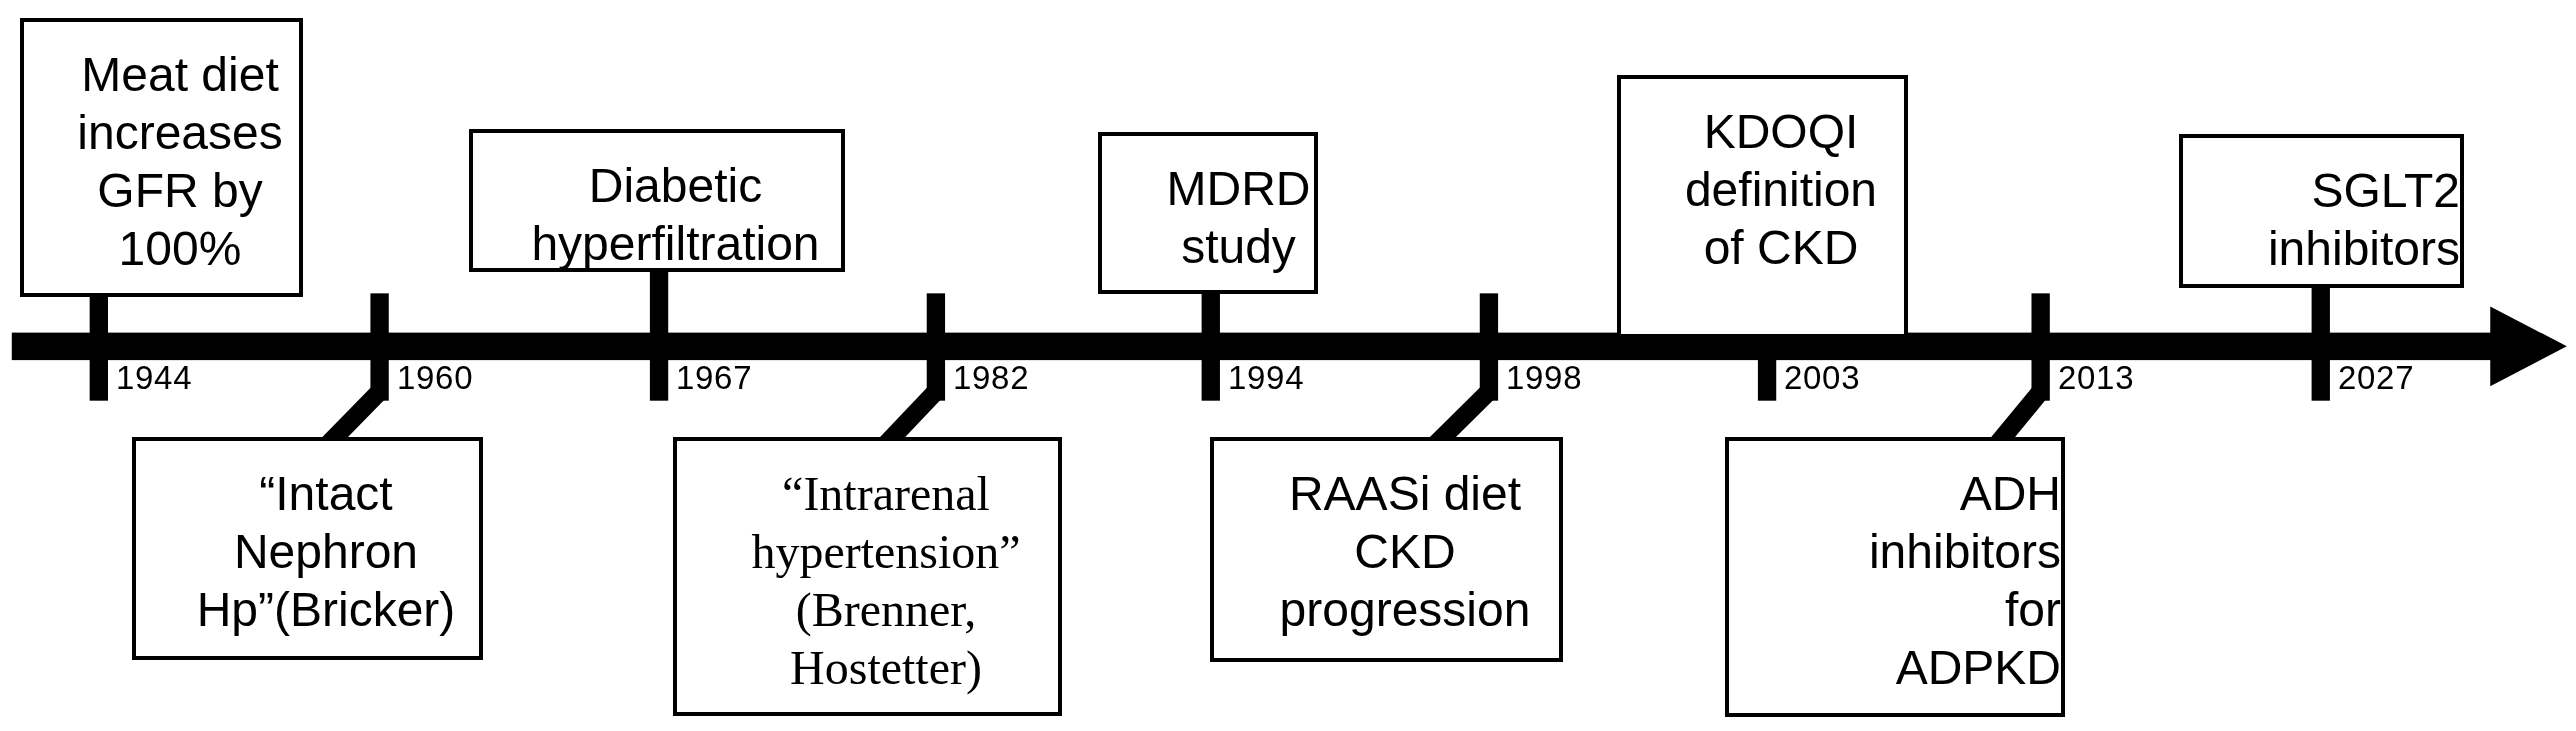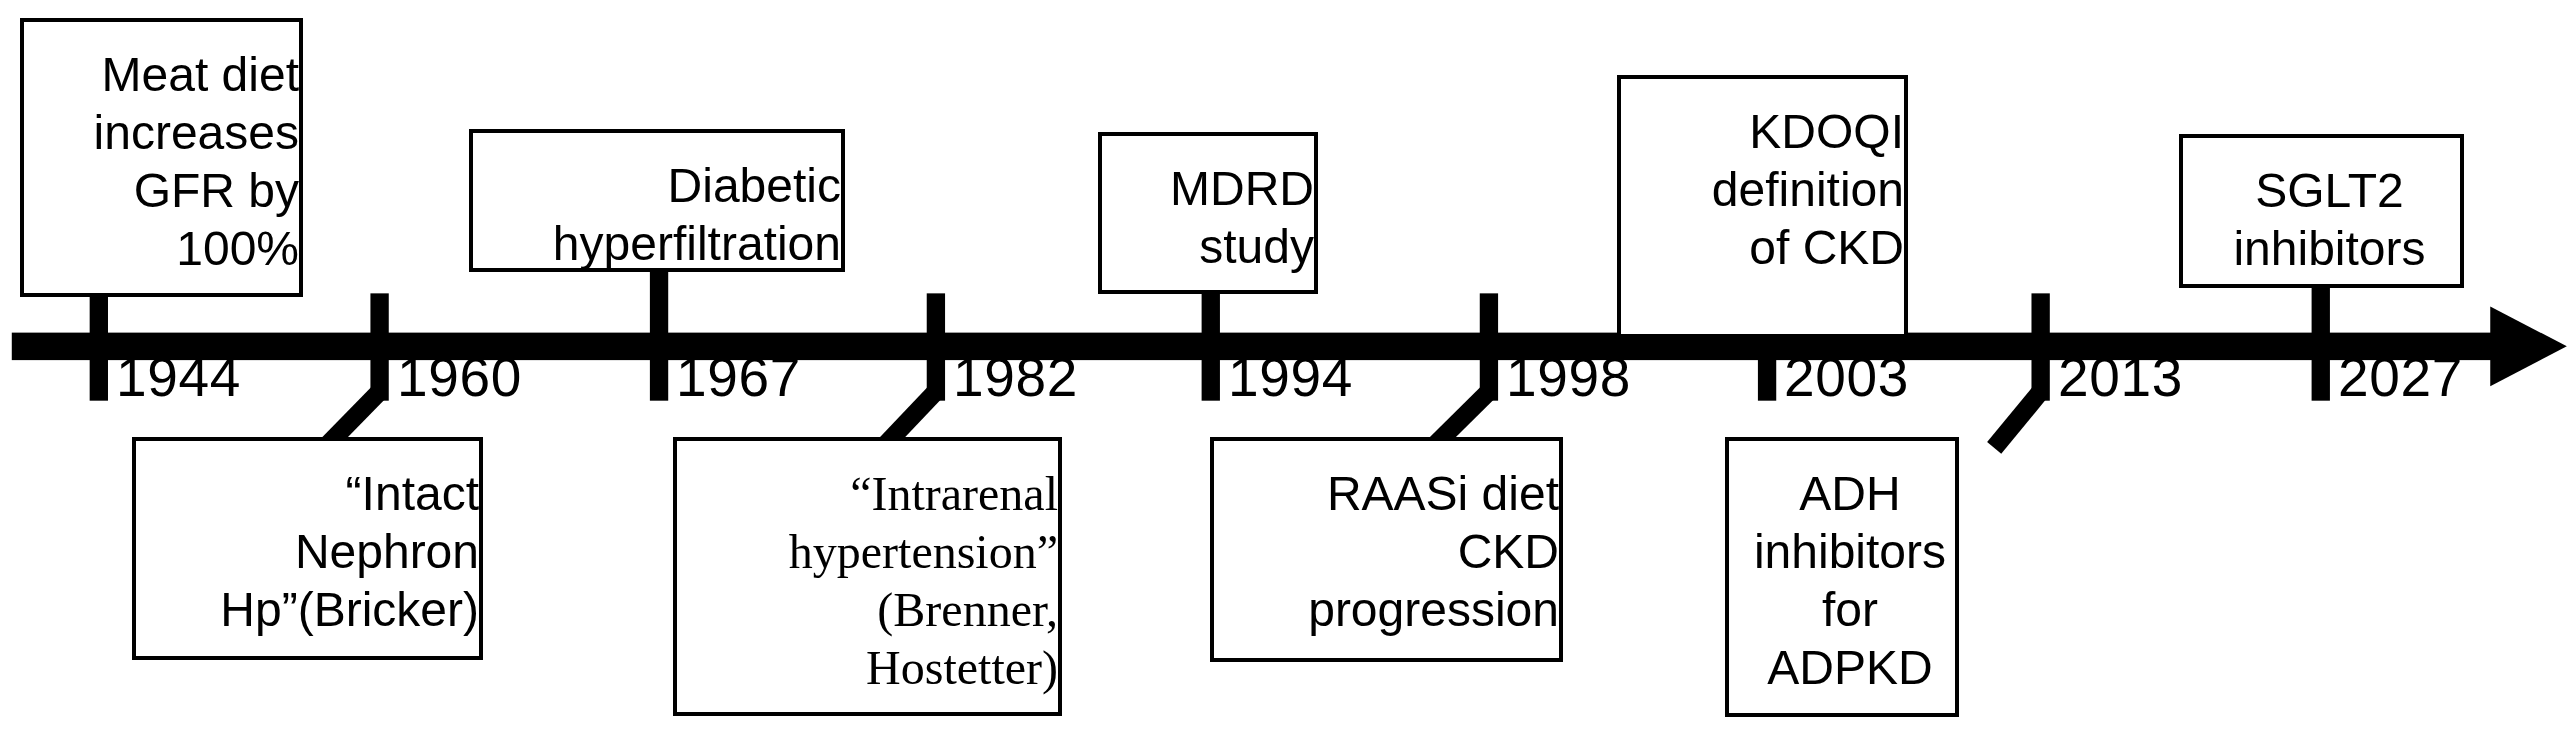--- a/index.html
+++ b/index.html
@@ -23,40 +23,40 @@
     border: 4.6px solid #000000;
     background: #ffffff;
   }
   .box-text {
     white-space: pre-line;
     font-size: 48px;
     line-height: 58px;
     padding-top: 23.6px;
     color: #000000;
   }
-  .align-left .box-text { padding-left: 37px; text-align: right; }
-  .align-center .box-text { padding-left: 0; text-align: center; margin-left: 16px; }
+  .align-left .box-text { padding-left: 37px; text-align: center; }
+  .align-center .box-text { padding-left: 0; text-align: right; margin-left: 16px; }
   .year-label {
     position: absolute;
     top: 353px;
-    font-size: 55px;
+    font-size: 33px;
     line-height: 49px;
     color: #000000;
     letter-spacing: 0.7px;
   }
   
   #box-1944 { left: 20px;   top: 18.3px;  width: 283px; height: 279px; }
   #box-1967 { left: 469px;  top: 129px; width: 376px; height: 143px; }
   #box-1994 { left: 1098px; top: 132px; width: 220px; height: 162px; padding-left: 24px; }
   #box-2003 { left: 1617px; top: 75px; width: 291px; height: 263px; }
   #box-2019 { left: 2179px; top: 134px; width: 285px; height: 154px; }
   #box-1960 { left: 132px;  top: 437px; width: 351px; height: 223px; }
   #box-1982 { left: 673px; top: 437px; width: 389px; height: 279px; font-family: Liberation Serif, serif; }
   #box-2001 { left: 1210px; top: 437px; width: 353px; height: 225px; }
-  #box-2013 { left: 1725px; top: 437px; width: 234px; height: 280px; }
+  #box-2013 { left: 1725px; top: 437px; width: 340px; height: 280px; }
 
   #year-1944 { left: 116px; }
   #year-1960 { left: 397px; }
   #year-1967 { left: 676px; }
   #year-1982 { left: 953px; }
   #year-1994 { left: 1228px; }
   #year-2001 { left: 1506px; }
   #year-2003 { left: 1784px; }
   #year-2013 { left: 2058px; }
   #year-2019 { left: 2338px; }

